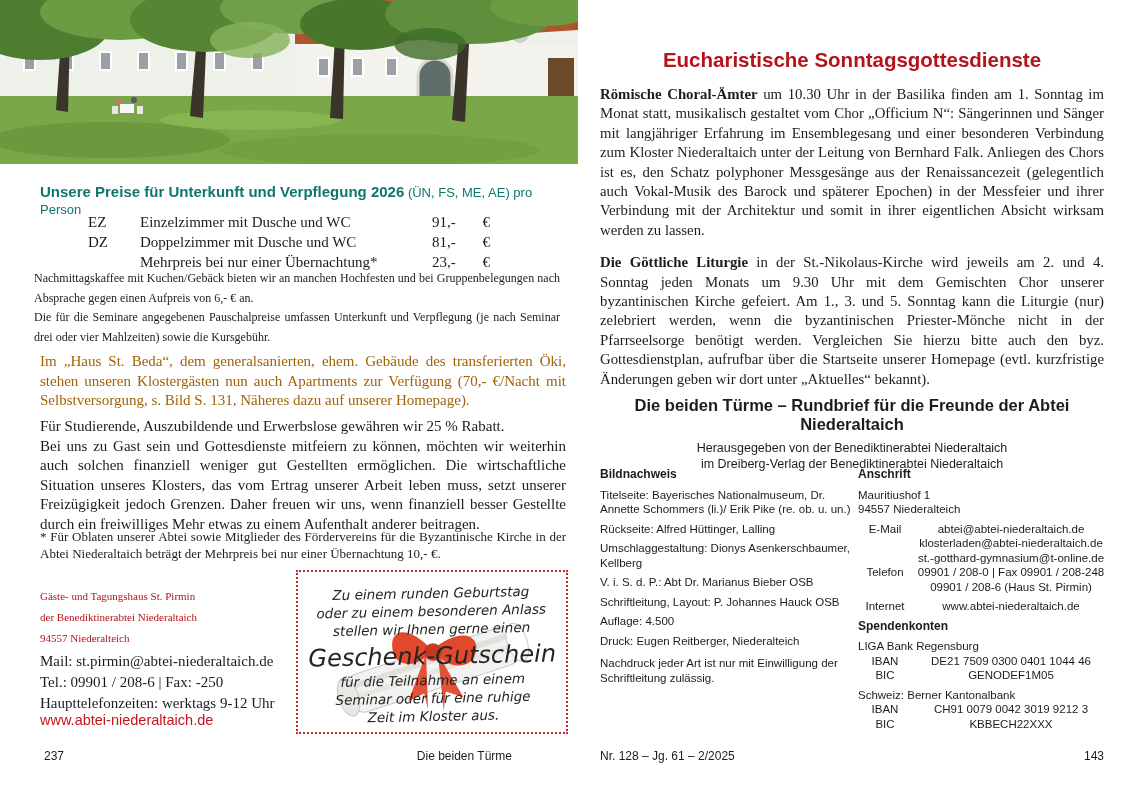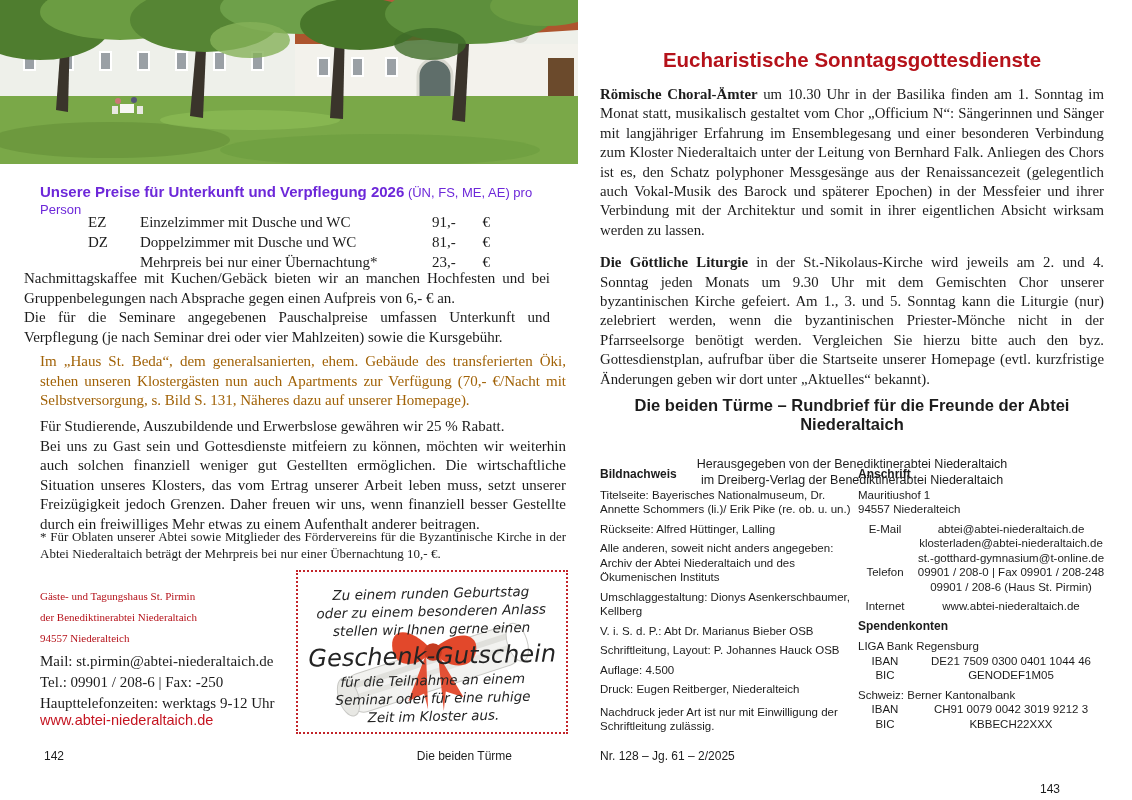--- a/index.html
+++ b/index.html
@@ -8,58 +8,58 @@
     background:#ffffff;color:#1c1c1c;
     font-family:"Liberation Serif",serif;
   }
   .abs{position:absolute;}
   .just{text-align:justify;}
   p{margin:0;}
 
   
   .photo{left:0;top:0;width:578px;height:164px;}
   .price-heading{left:40px;top:183px;width:530px;font-size:15px;font-weight:bold;
-    font-family:"Liberation Sans",sans-serif;color:#6d28d9;}
+    font-family:"Liberation Sans",sans-serif;color:#0f766e;}
   .price-heading .suffix{font-weight:normal;font-size:13px;}
   .price-table{left:88px;top:212px;width:402px;font-size:15px;line-height:20px;}
   .price-row{display:flex;}
   .price-row .code{width:52px;}
   .price-row .desc{flex:1;}
   .price-row .amount{width:40px;text-align:left;}
   .price-row .cur{width:18px;text-align:right;}
-  .block-a{left:24px;top:269px;width:526px;font-size:15px;line-height:19.5px;}
+  .block-a{left:34px;top:269px;width:526px;font-size:12px;line-height:19.5px;}
   .block-red{left:40px;top:352px;width:526px;font-size:15px;line-height:19.5px;color:#a16207;}
   .block-b{left:40px;top:417px;width:526px;font-size:15px;line-height:19.5px;}
   .footnote{left:40px;top:528px;width:526px;font-size:13px;line-height:17px;}
   .contact-red{left:40px;top:586px;width:300px;font-size:11px;line-height:21px;color:#b5121a;}
   .contact-mail{left:40px;top:651px;width:300px;font-size:15px;line-height:21px;}
   .website{left:40px;top:712px;font-size:14.5px;color:#c41420;
     font-family:"Liberation Sans",sans-serif;}
   .voucher{left:296px;top:570px;width:272px;height:164px;box-sizing:border-box;
     border:2px dotted #c2242a;text-align:center;}
   .voucher svg{position:absolute;left:0;top:0;width:100%;height:100%;}
   .voucher .vtext{position:relative;padding-top:12px;transform:rotate(-1.2deg);
     font-family:"DejaVu Sans",sans-serif;font-style:italic;color:#242424;}
   .voucher .vline{font-size:13.5px;line-height:18px;}
   .voucher .vtitle{font-size:24px;line-height:30px;margin:3px 0 0 0;}
 
   .footer{font-family:"Liberation Sans",sans-serif;font-size:12px;color:#1c1c1c;}
   .f-142{left:44px;top:749px;}
   .f-dbt{left:400px;top:749px;width:112px;text-align:right;}
   .f-issue{left:600px;top:749px;}
-  .f-143{left:1040px;top:782px;width:64px;}
+  .f-143{left:1040px;top:749px;width:64px;text-align:right;}
 
   
   .r-title{left:600px;top:48px;width:504px;text-align:center;
     font-family:"Liberation Sans",sans-serif;font-weight:bold;font-size:20.5px;color:#b5121a;}
   .r-body{left:600px;top:85px;width:504px;font-size:14.8px;line-height:19.4px;}
   .r-body p + p{margin-top:13px;}
   .rundbrief{left:600px;top:396px;width:504px;text-align:center;
     font-family:"Liberation Sans",sans-serif;}
-  .rundbrief .rb-title{font-weight:bold;font-size:16.5px;margin-bottom:22px;}
+  .rundbrief .rb-title{font-weight:bold;font-size:16.5px;margin-bottom:6px;}
   .rundbrief .rb-sub{font-size:12.5px;line-height:16px;}
   .imprint{font-family:"Liberation Sans",sans-serif;font-size:11.5px;line-height:14.5px;}
   .col-left{left:600px;top:467px;width:252px;}
   .col-right{left:858px;top:467px;width:252px;}
   .imprint h4{margin:0 0 6px 0;font-size:12px;}
   .imprint .item{margin-bottom:5px;}
   .lv{display:flex;text-align:center;}
   .lv .lbl{width:54px;flex:none;}
   .lv .val{flex:1;}
   .mt8{margin-top:8px;}
@@ -196,21 +196,21 @@
     <div class="vline">Zu einem runden Geburtstag</div>
     <div class="vline">oder zu einem besonderen Anlass</div>
     <div class="vline">stellen wir Ihnen gerne einen</div>
     <div class="vtitle">Geschenk-Gutschein</div>
     <div class="vline">für die Teilnahme an einem</div>
     <div class="vline">Seminar oder für eine ruhige</div>
     <div class="vline">Zeit im Kloster aus.</div>
   </div>
 </div>
 
-<div class="abs footer f-142">142</div>
+<div class="abs footer f-142">237</div>
 <div class="abs footer f-dbt">Die beiden Türme</div>
 <div class="abs footer f-issue">Nr. 128 – Jg. 61 – 2/2025</div>
 <div class="abs footer f-143">143</div>
 
 <div class="abs r-title">Eucharistische Sonntagsgottesdienste</div>
 
 <div class="abs r-body just">
   <p><b>Römische Choral-Ämter</b><span> um 10.30 Uhr in der Basilika finden am 1. Sonntag im Monat statt, musikalisch gestaltet vom Chor „Officium N“: Sängerinnen und Sänger mit langjähriger Erfahrung im Ensemblegesang und einer besonderen Verbindung zum Kloster Niederaltaich unter der Leitung von Bernhard Falk. Anliegen des Chors ist es, den Schatz polyphoner Messgesänge aus der Renaissancezeit (gelegentlich auch Vokal-Musik des Barock und späterer Epochen) in der Messfeier und ihrer Verbindung mit der Architektur und somit in ihrer eigentlichen Absicht wirksam werden zu lassen.</span></p>
   <p><b>Die Göttliche Liturgie</b><span> in der St.-Nikolaus-Kirche wird jeweils am 2. und 4. Sonntag jeden Monats um 9.30 Uhr mit dem Gemischten Chor unserer byzantinischen Kirche gefeiert. Am 1., 3. und 5. Sonntag kann die Liturgie (nur) zelebriert werden, wenn die byzantinischen Priester-Mönche nicht in der Pfarrseelsorge benötigt werden. Vergleichen Sie hierzu bitte auch den byz. Gottesdienstplan, aufrufbar über die Startseite unserer Homepage (evtl. kurzfristige Änderungen geben wir dort unter „Aktuelles“ bekannt).</span></p>
 </div>
@@ -218,21 +218,20 @@
 <div class="abs rundbrief">
   <div class="rb-title">Die beiden Türme – Rundbrief für die Freunde der Abtei Niederaltaich</div>
   <div class="rb-sub">Herausgegeben von der Benediktinerabtei Niederaltaich</div>
   <div class="rb-sub">im Dreiberg-Verlag der Benediktinerabtei Niederaltaich</div>
 </div>
 
 <div class="abs imprint col-left">
   <h4>Bildnachweis</h4>
   <div class="item">Titelseite: Bayerisches Nationalmuseum, Dr. Annette Schommers (li.)/ Erik Pike (re. ob. u. un.)</div>
   <div class="item">Rückseite: Alfred Hüttinger, Lalling</div>
-  <div class="item">Alle anderen, soweit nicht anders angegeben: Archiv der Abtei Niederaltaich und des Ökumenischen Instituts</div>
   <div class="item">Umschlaggestaltung: Dionys Asenkerschbaumer, Kellberg</div>
   <div class="item">V. i. S. d. P.: Abt Dr. Marianus Bieber OSB</div>
   <div class="item">Schriftleitung, Layout: P. Johannes Hauck OSB</div>
   <div class="item">Auflage: 4.500</div>
   <div class="item">Druck: Eugen Reitberger, Niederalteich</div>
   <div class="item mt8">Nachdruck jeder Art ist nur mit Einwilligung der Schriftleitung zulässig.</div>
 </div>
 
 <div class="abs imprint col-right">
   <h4>Anschrift</h4>

